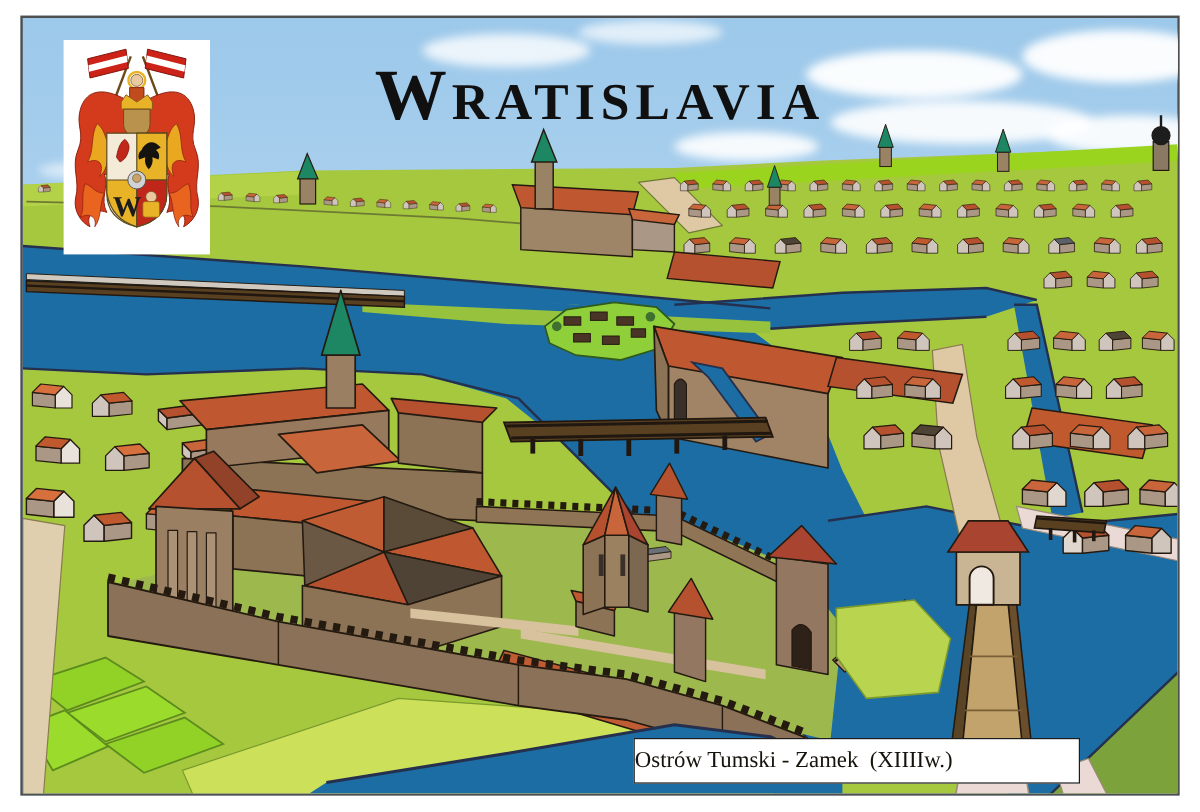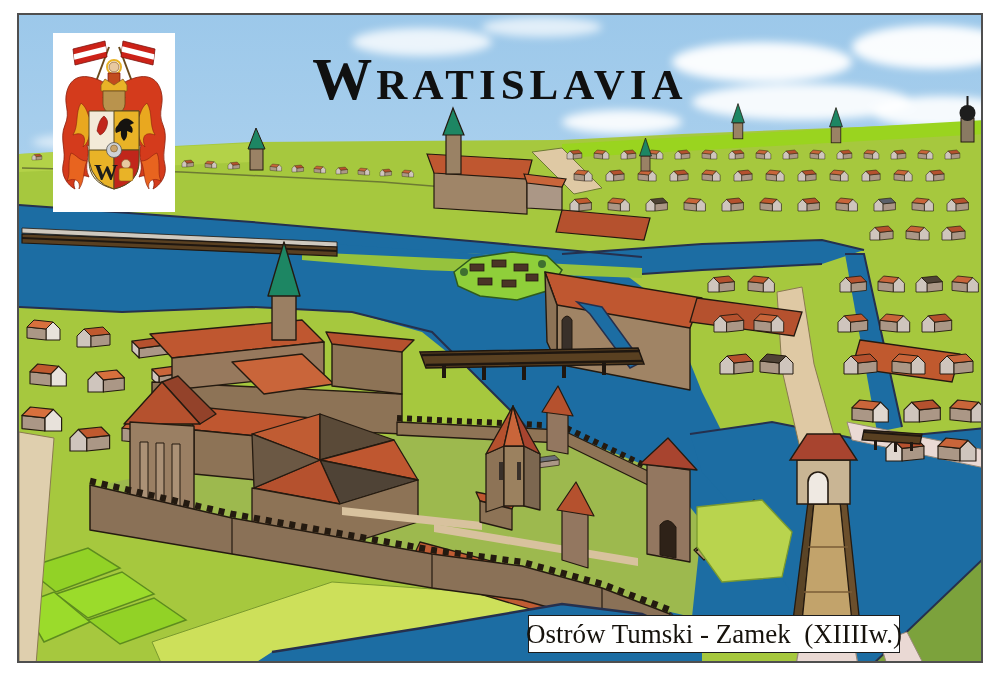--- a/index.html
+++ b/index.html
@@ -8,22 +8,22 @@
   #art{position:absolute;left:17px;top:13px;width:966px;height:650px;
        border:2px solid #4f4f4f;box-sizing:border-box;overflow:hidden;background:#bcd9ef;}
   #art svg{display:block;}
   .title{position:absolute;left:0;right:0;top:28px;text-align:center;color:#101010;z-index:5;
          white-space:pre;}
   .title .initial{font-size:60px;line-height:1;letter-spacing:4px;}
   .title .rest{font-size:43px;letter-spacing:5px;}
   .coa{position:absolute;left:53px;top:33px;width:122px;height:179px;background:#ffffff;z-index:6;}
   .attribution{position:absolute;left:30px;top:622px;font-size:19.5px;color:#16160f;z-index:6;white-space:pre;}
   .caption{position:absolute;left:528px;top:615px;width:370px;height:36px;background:#ffffff;
-           border:1px solid #1c1c1c;z-index:6;display:flex;align-items:center;justify-content:center;
-           font-size:27px;color:#16120c;white-space:pre;}
+           border:1px solid #1c1c1c;z-index:6;display:flex;align-items:center;justify-content:flex-start;
+           font-size:19px;color:#16120c;white-space:pre;}
 </style>
 </head>
 <body>
 
 <div id="stage">
   <div id="art">
   <svg width="966" height="650" viewBox="17 13 966 650" xmlns="http://www.w3.org/2000/svg">
     <defs>
       <linearGradient id="skyG" x1="0" y1="0" x2="0" y2="1">
         <stop offset="0" stop-color="#9cc8ea"></stop>

